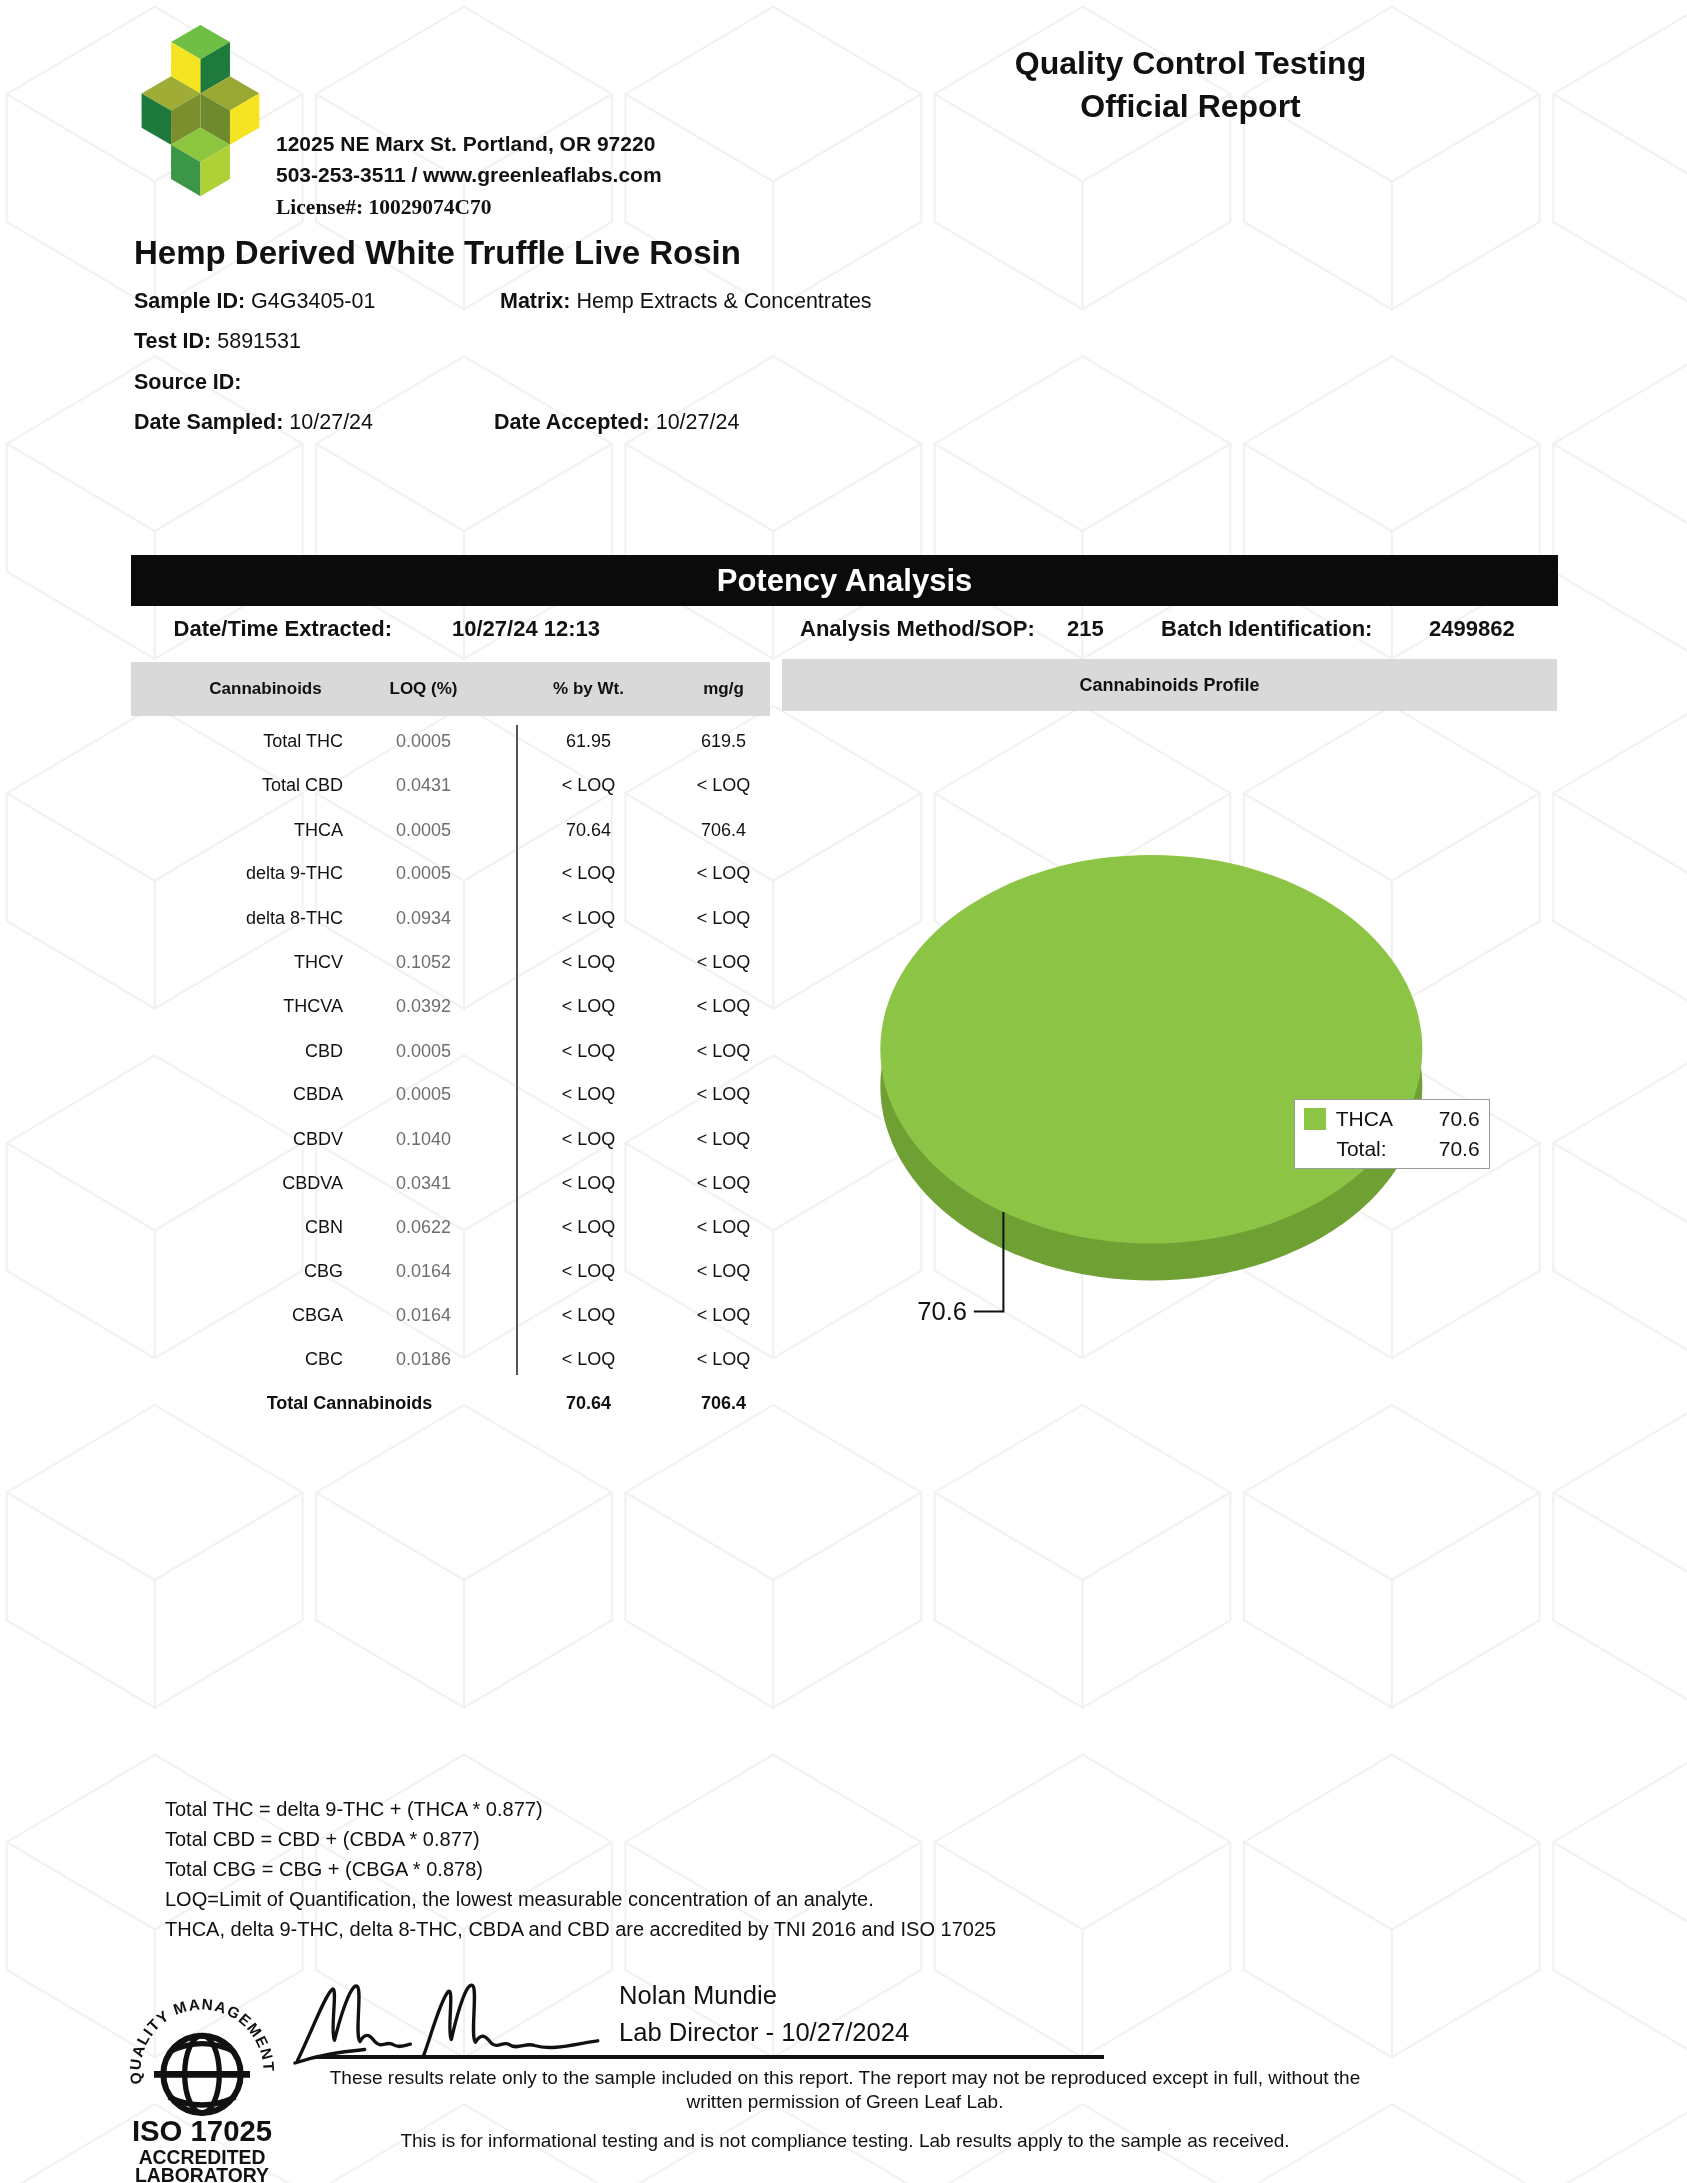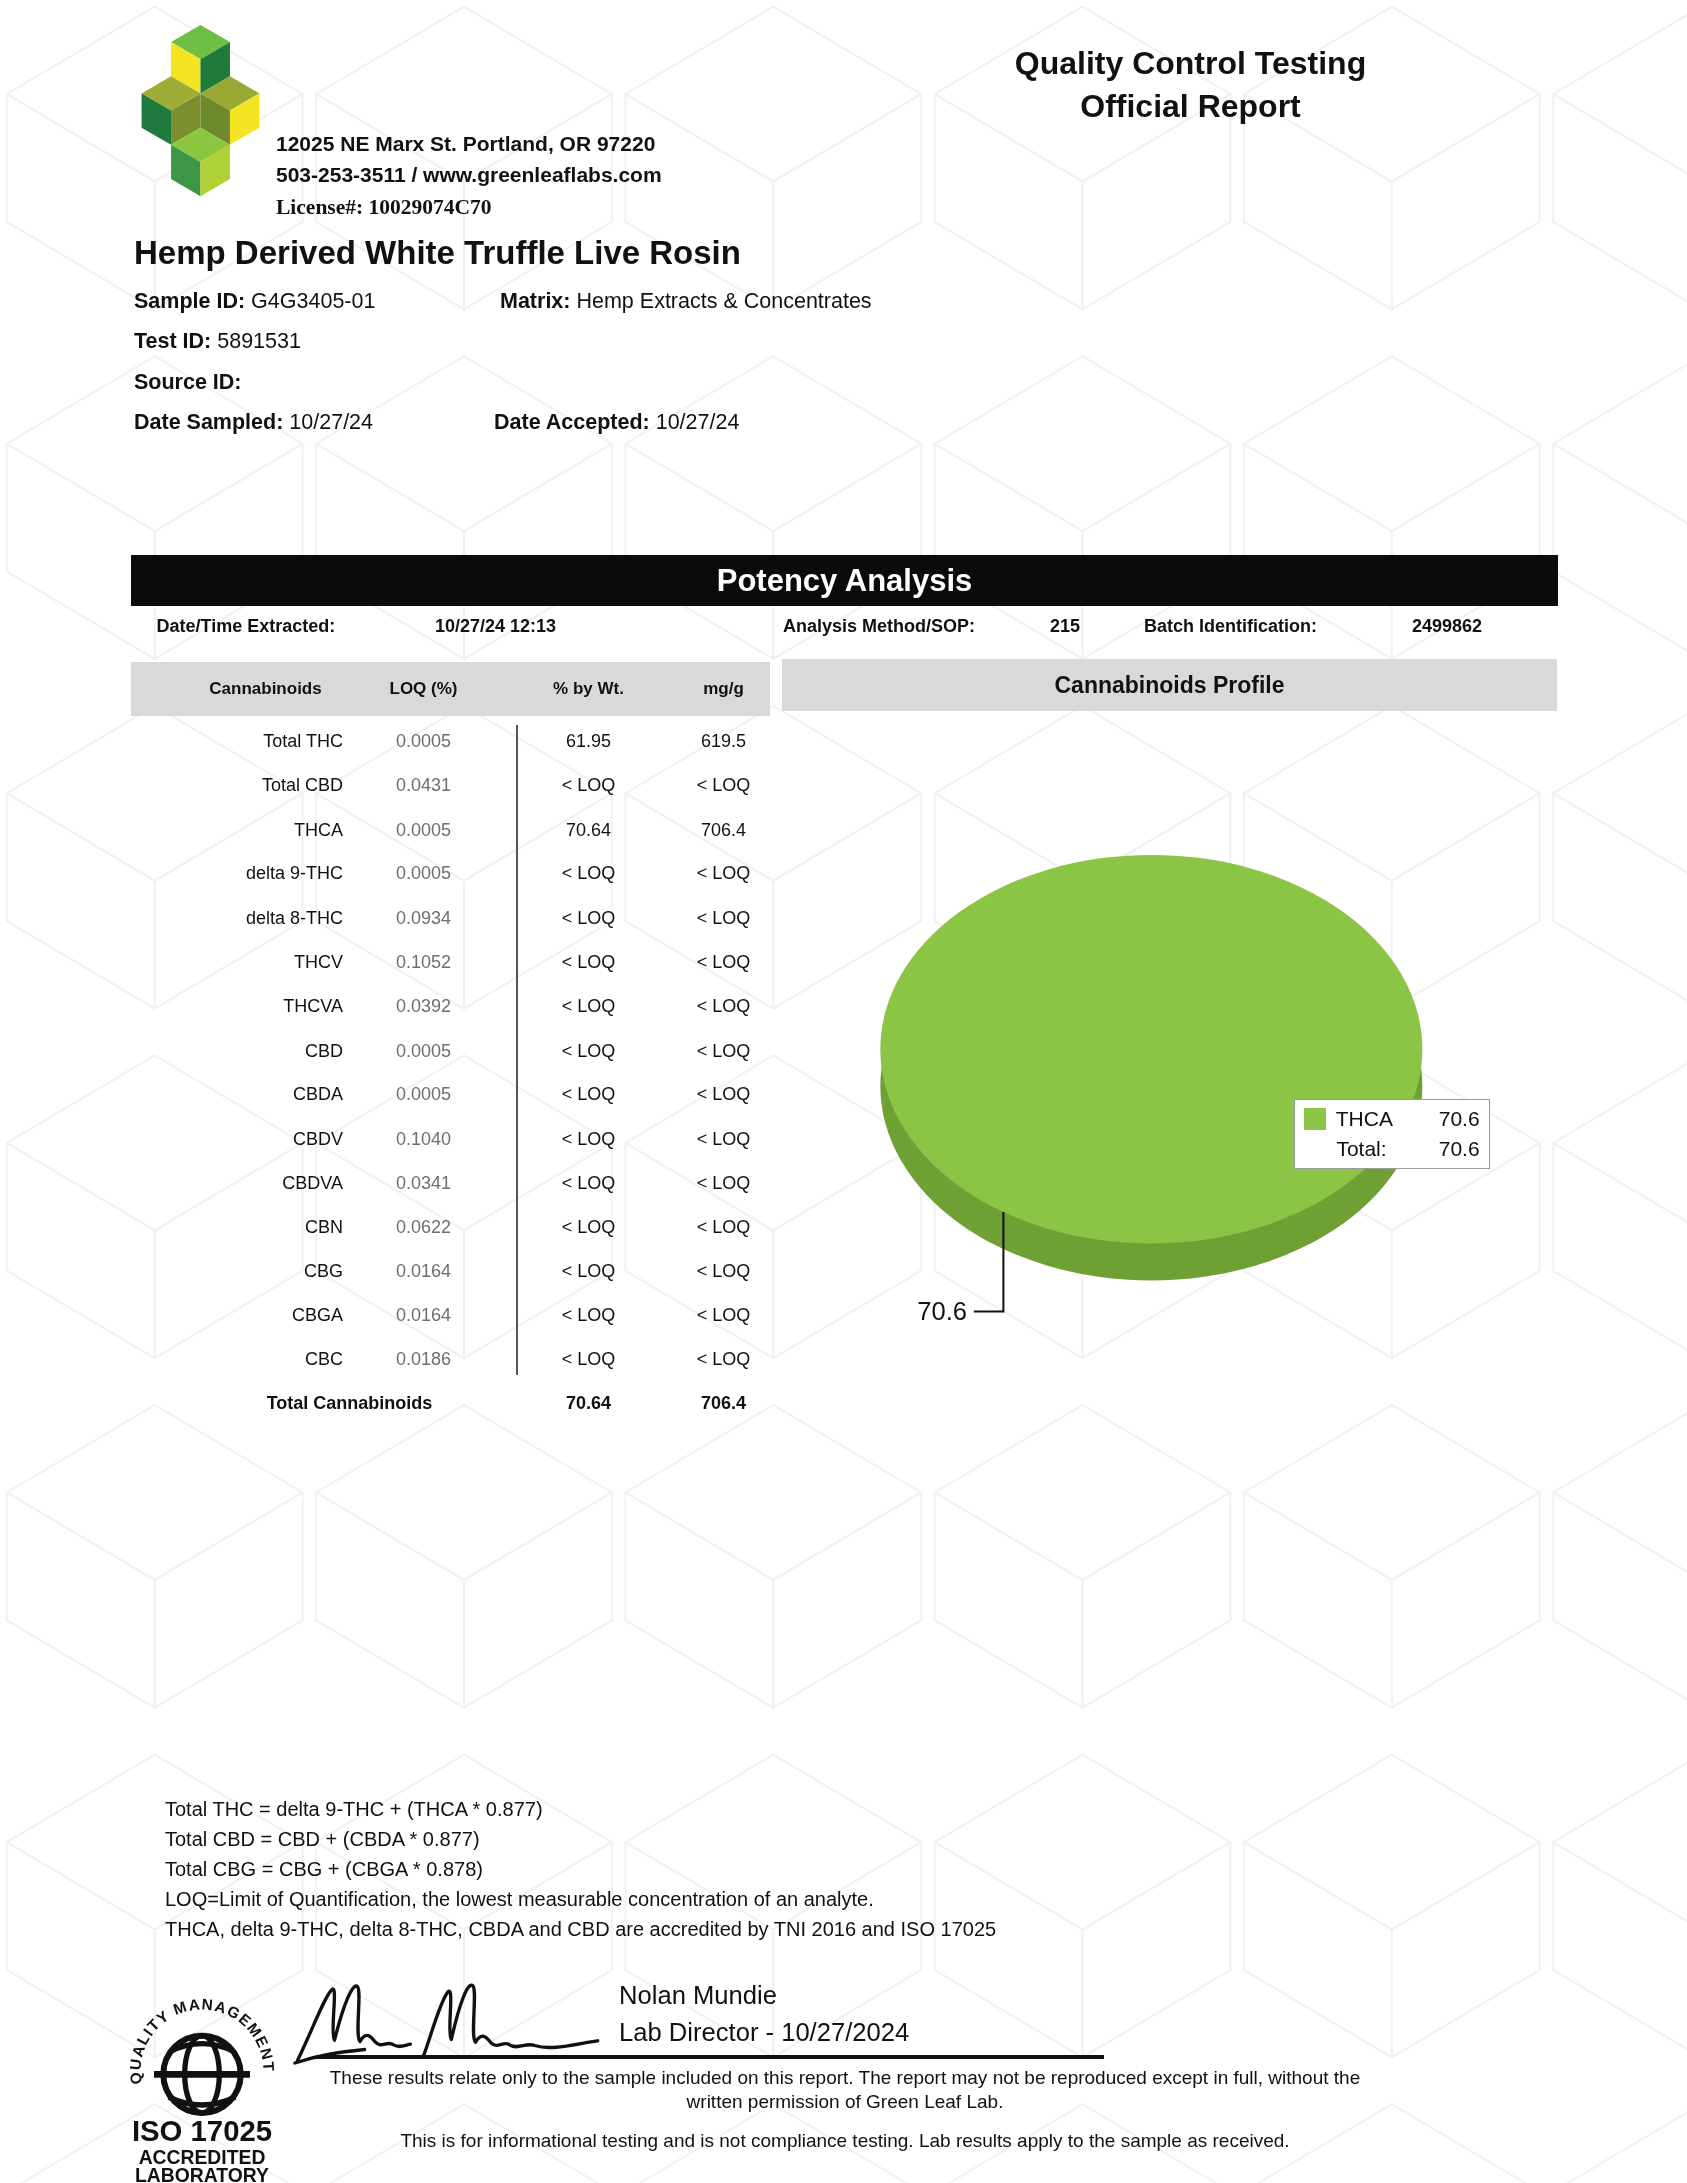--- a/index.html
+++ b/index.html
@@ -20,36 +20,36 @@
   .lbl{font-weight:bold;}
   #row-sample{left:134px;top:289px;}
   #matrix-cell{position:absolute;left:366px;top:0px;white-space:nowrap;}
   #row-test{left:134px;top:329px;}
   #row-source{left:134px;top:370px;}
   #row-dates{left:134px;top:410px;}
   #accepted-cell{position:absolute;left:360px;top:0px;white-space:nowrap;}
   
   #potency-band{left:131px;top:555px;width:1427px;height:51px;background:#0b0b0b;color:#fff;
     font-size:31px;font-weight:bold;text-align:center;line-height:51px;}
-  #extract-row{left:131px;top:616px;width:1427px;height:30px;font-size:18px;font-weight:bold;}
+  #extract-row{left:148px;top:616px;width:1427px;height:30px;font-size:22px;font-weight:bold;}
   #extract-label{position:absolute;left:25.6px;}
   #extract-value{position:absolute;left:304px;}
   #method-label{position:absolute;left:652px;}
   #method-value{position:absolute;left:919px;}
   #batch-label{position:absolute;left:1013px;}
   #batch-value{position:absolute;left:1281px;}
   
   #thead-left{left:131px;top:662px;width:639px;height:54px;background:#d9d9d9;}
   #thead-left .h{position:absolute;top:50%;transform:translateY(-50%);font-size:17px;font-weight:bold;text-align:center;}
   #h-cann{left:23.5px;width:222px;}
   #h-loq{left:222px;width:141px;}
   #h-pct{left:387px;width:141px;}
   #h-mgg{left:522px;width:141px;}
   #thead-right{left:782px;top:659px;width:775px;height:52px;background:#d9d9d9;
-    font-size:23px;font-weight:bold;text-align:center;line-height:52px;}
+    font-size:18px;font-weight:bold;text-align:center;line-height:52px;}
   .trow{position:absolute;left:131px;width:639px;height:44px;font-size:18px;}
   .trow .c{position:absolute;top:50%;transform:translateY(-50%);}
   .trow .name{left:0;width:212px;text-align:right;}
   .trow .loq{left:222px;width:141px;text-align:center;color:#6e6e6e;}
   .trow .pct{left:387px;width:141px;text-align:center;}
   .trow .mgg{left:522px;width:141px;text-align:center;}
   #total-row .name{left:67px;width:303px;text-align:center;font-weight:bold;}
   #total-row .pct,#total-row .mgg{font-weight:bold;}
   #col-divider{left:516px;top:725px;width:2px;height:650px;background:#555;}
   

